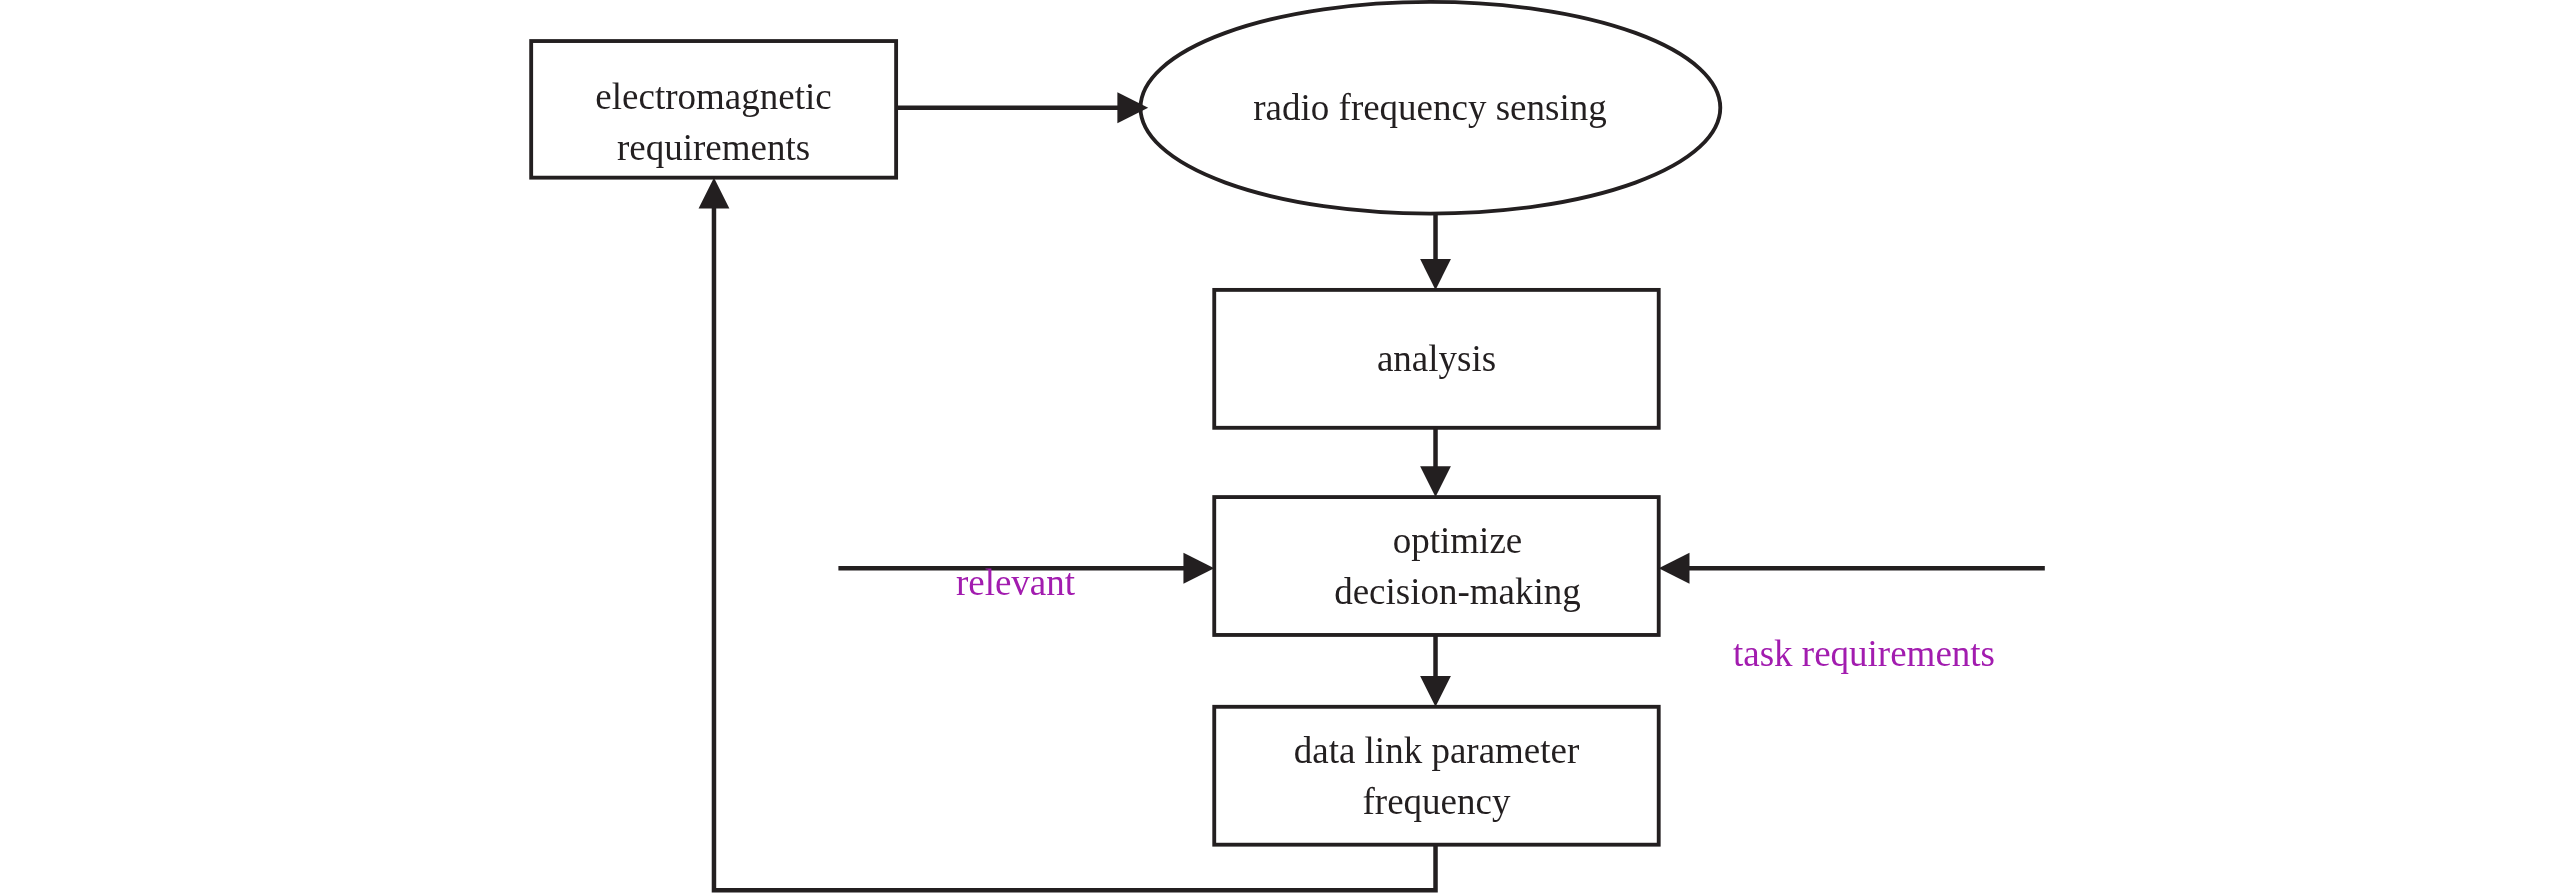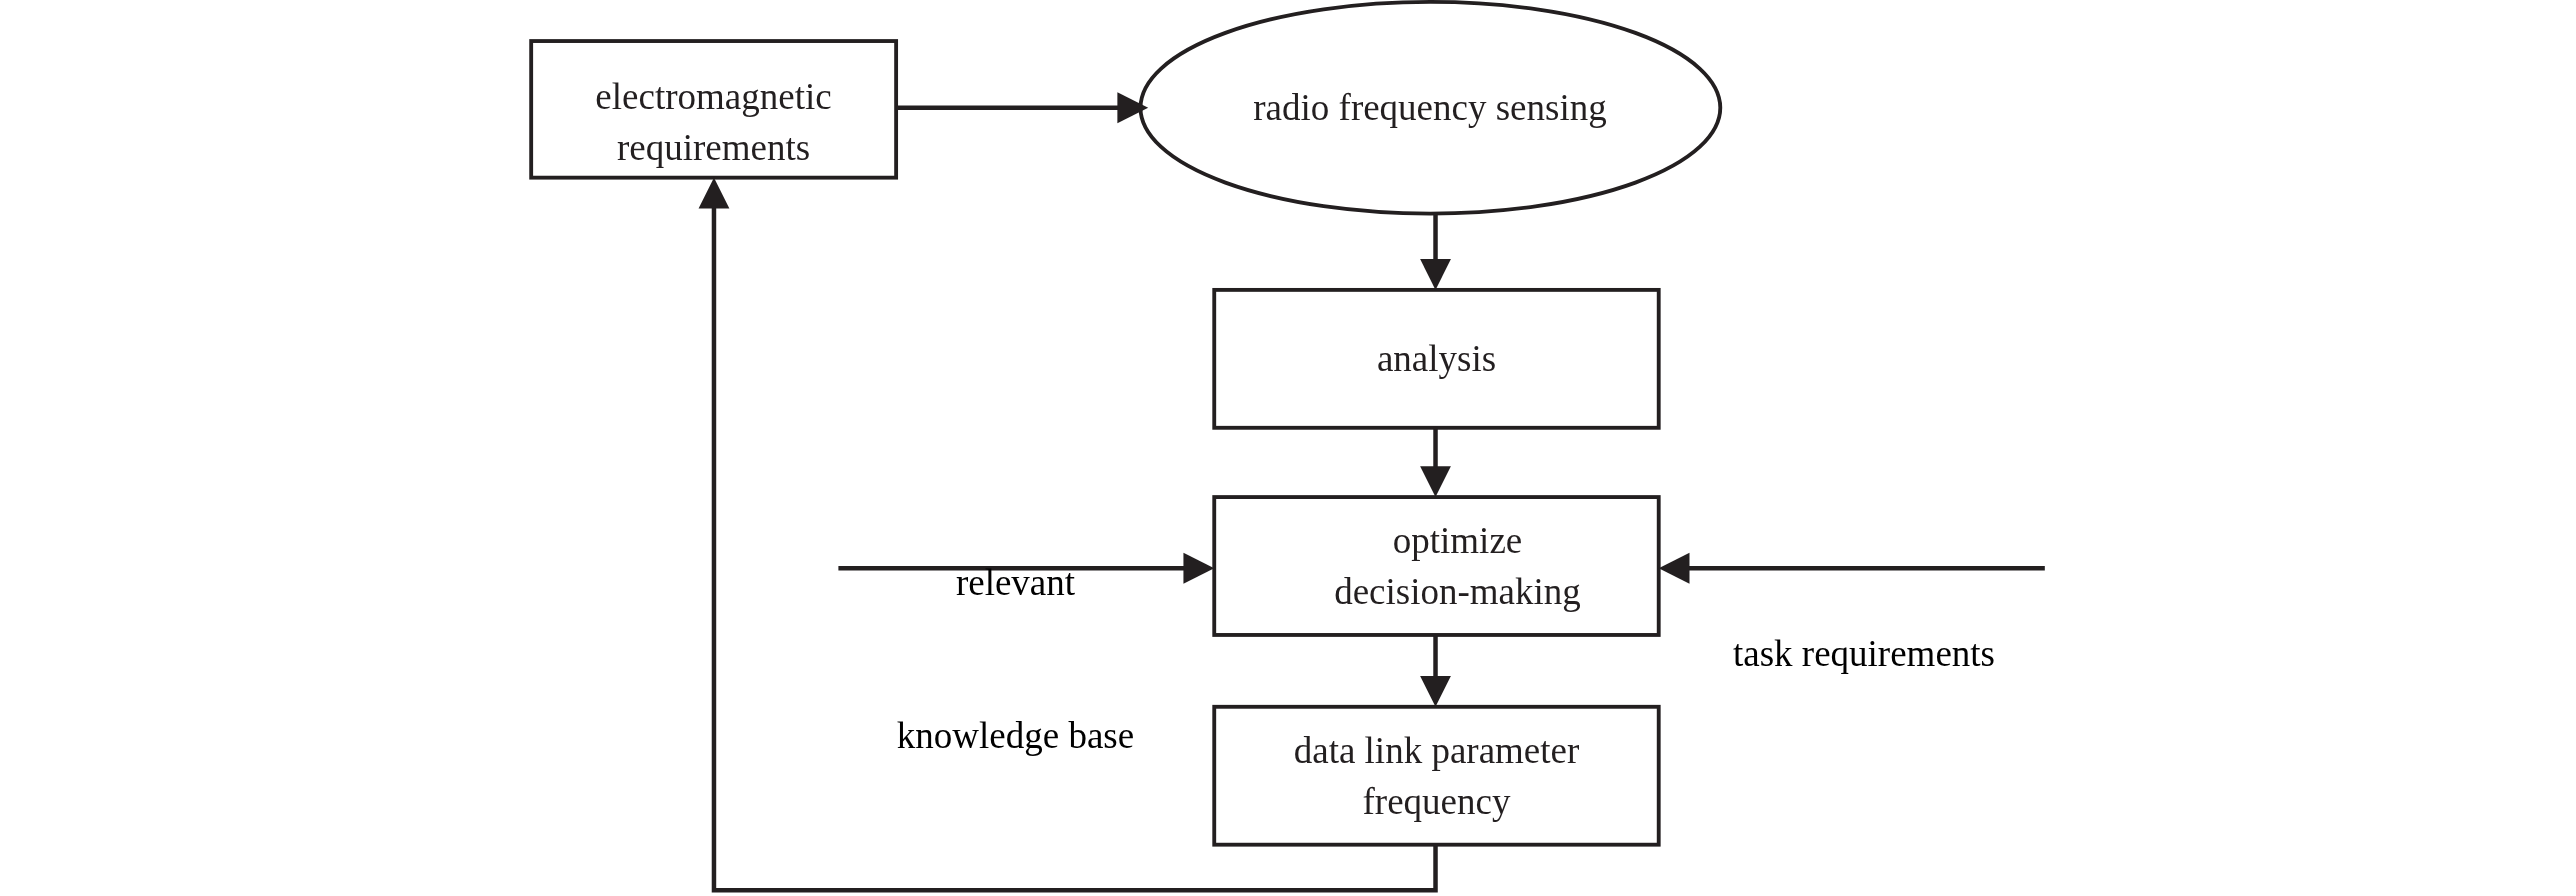--- a/index.html
+++ b/index.html
@@ -57,21 +57,21 @@
     color: #231f20;
     font-family: "Liberation Serif", "DejaVu Serif", serif;
     font-size: 37px;
     line-height: 1.38;
     white-space: pre;
     pointer-events: none;
   }
   .edge-label {
     position: absolute;
     text-align: center;
-    color: #000000;
+    color: #a21caf;
     font-family: "Liberation Serif", "DejaVu Serif", serif;
     font-size: 37px;
     line-height: 1.38;
     white-space: pre;
   }
   .label-line {
     display: block;
   }
 </style>
 </head>
@@ -145,21 +145,20 @@
     <span class="label-line">decision-making</span>
   </div>
 
   <div class="node-label" style="left:1214px; top:707px; width:445px; height:138px;align-items:center;">
     <span class="label-line">data link parameter</span>
     <span class="label-line">frequency</span>
   </div>
 
   <div class="edge-label" style="left:838px; top:455px; width:355px;">
     <span class="label-line">relevant</span>
-    <span class="label-line">knowledge base</span>
   </div>
 
   <div class="edge-label" style="left:1683px; top:526px; width:362px;">
     <span class="label-line">task requirements</span>
   </div>
 
 </div>
 
 
 </body></html>

